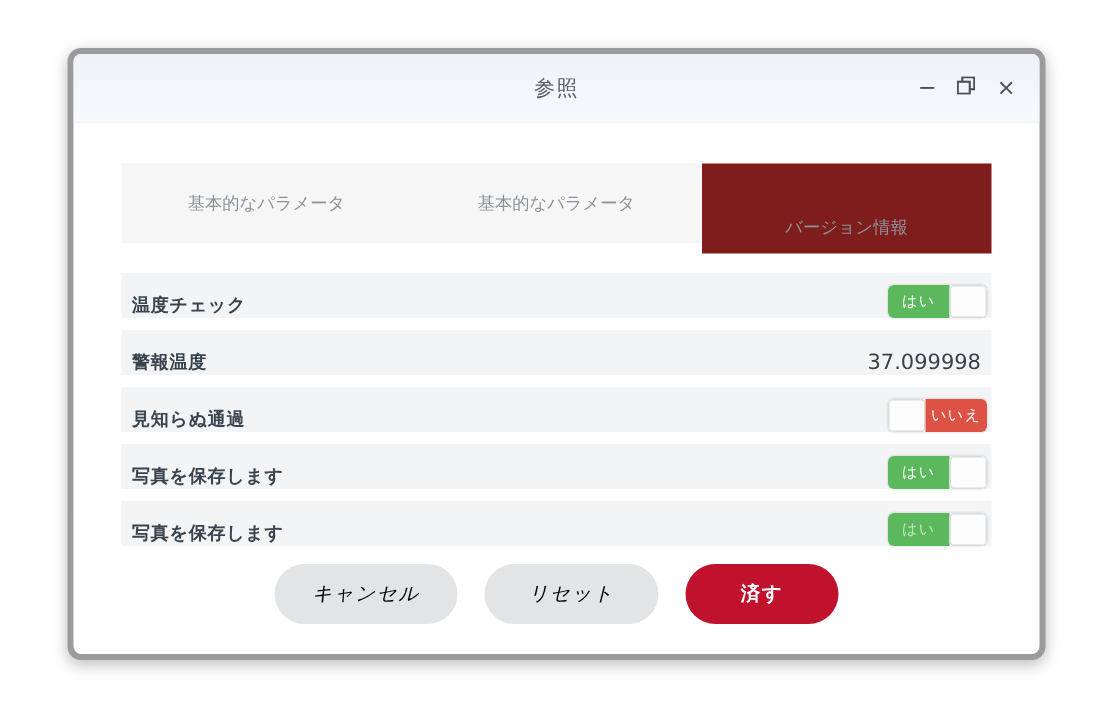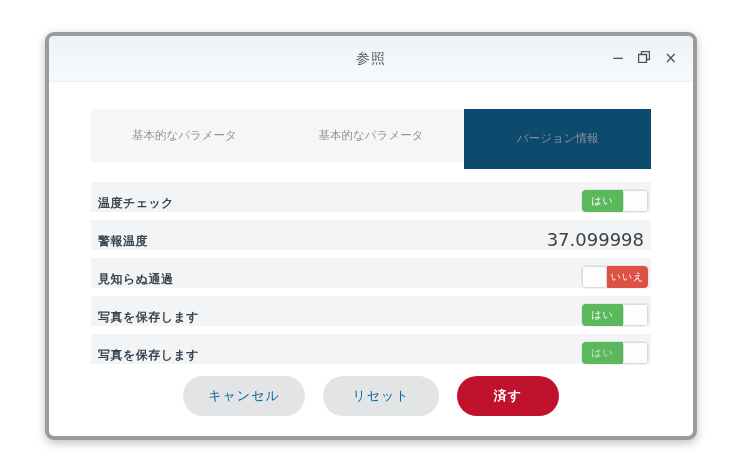--- a/index.html
+++ b/index.html
@@ -18,39 +18,39 @@
     height: 46px; background: linear-gradient(var(--titlebar), #f7fafc);
     display: flex; align-items: center; justify-content: center; position: relative;
     border-bottom: 1px solid #edf0f4;
   }
   .titlebar-title { font-size: 14px; color: #5a6068; letter-spacing: 1px; }
   .win-controls { position: absolute; right: 16px; top: 0; height: 100%;
     display: flex; align-items: center; gap: 14px; color: #4a4f55; }
   .win-btn { font-size: 15px; line-height: 1; cursor: default; color: #4a4f55; }
   .restore-box { display: inline-block; width: 12px; height: 12px; position: relative; }
 
-  .content { padding: 0 42px; }
+  .content { padding: 0 32px; }
 
   .tabbar { display: flex; margin-top: 27px; align-items: flex-start; }
   .tab {
     flex: 1 1 0; min-height: 53px; padding: 9px 6px; background: var(--tabbg);
     color: #8d9299; font-size: 11.5px; line-height: 1.5; text-align: center;
     display: flex; align-items: center; justify-content: center;
   }
-  .tab.white { background: #0c4a6e; min-height: 60px; }
+  .tab.white { background: #7f1d1d; min-height: 60px; align-items: flex-end; }
   .tab.active { background: var(--tabactive); color: #70757c; min-height: 60px; }
 
   .rows { margin-top: 13px; }
   .row {
     height: 30px; background: var(--rowbg); margin-bottom: 8px;
     display: flex; align-items: flex-end; justify-content: space-between;
     padding: 0 3px 0 7px;
   }
   .row-label { font-size: 12px; font-weight: bold; color: #39444e; letter-spacing: 0.5px; }
-  .row-value { font-size: 18px; color: #3c4146; padding-right: 4px; }
+  .row-value { font-size: 14px; color: #3c4146; padding-right: 4px; }
 
   .toggle {
     width: 66px; height: 22px; border-radius: 4px; overflow: hidden;
     display: flex; cursor: pointer; background: #fff;
     box-shadow: 0 0 0 1px rgba(0,0,0,0.06);
     margin-top: 40px;
   }
   .toggle .tg-text {
     flex: 1 1 auto; font-size: 10px; color: #fff; display: flex;
     align-items: center; justify-content: center; letter-spacing: 1px;
@@ -65,21 +65,21 @@
   .toggle.on .knob { order: 2; }
   .toggle.off .knob { order: 0; }
   .toggle.off .tg-text { order: 1; }
 
   .footer { margin-top: 12px; display: flex; justify-content: center; gap: 18px; }
   .pill {
     height: 40px; border: none; border-radius: 20px; font-size: 13px;
     letter-spacing: 1px; cursor: pointer;
     font-family: "DejaVu Sans", "Liberation Sans", sans-serif;
   }
-  .pill.gray { background: #e3e4e5; color: #0369a1; width: 122px; }
+  .pill.gray { background: #e3e4e5; color: #000000; width: 122px; font-style: italic; }
   .pill.gray.reset { width: 116px; }
   .pill.red { background: var(--btnred); color: #ffffff; width: 102px; font-weight: bold; }
 </style>
 </head>
 <body>
 
 <div class="stage">
   <div class="dialog">
 
     <div class="titlebar">

